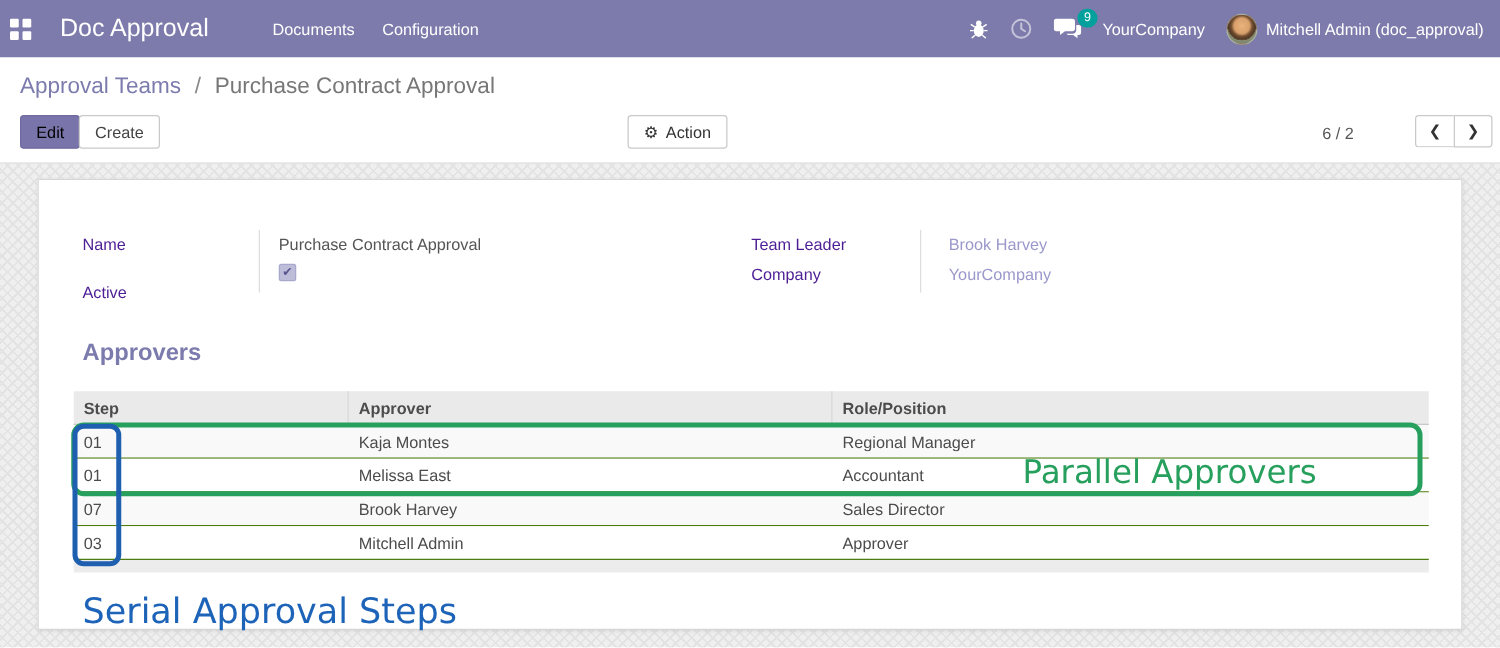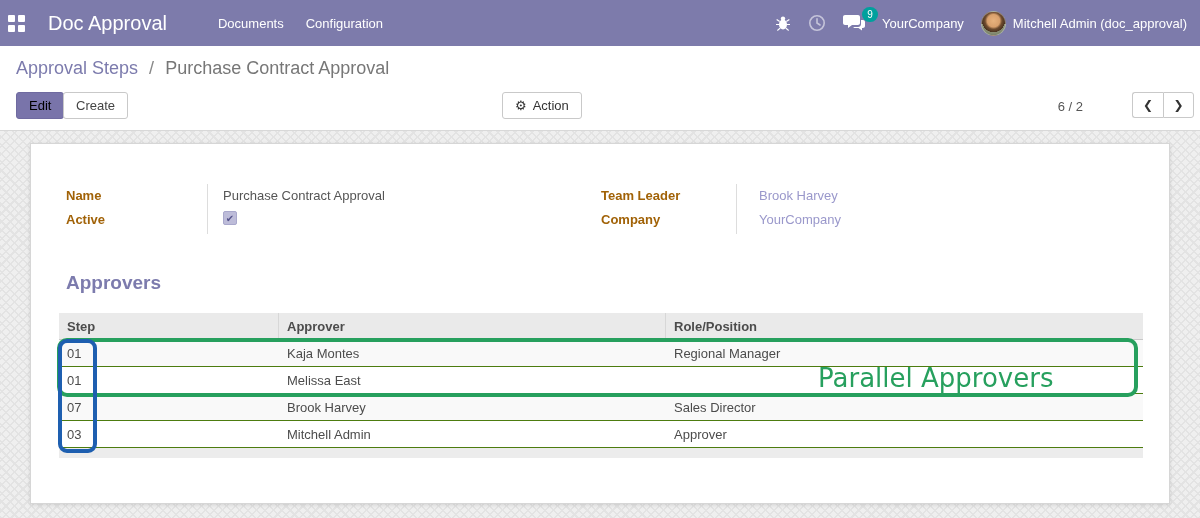--- a/index.html
+++ b/index.html
@@ -69,21 +69,21 @@
     background-color:#efefef;
     background-image:
       repeating-linear-gradient(45deg, #e3e3e3 0 1.5px, transparent 1.5px 6px),
       repeating-linear-gradient(-45deg, #e3e3e3 0 1.5px, transparent 1.5px 6px);
   }
   
   .sheet {
     position:absolute; top:143px; left:30px; width:1140px; height:361px;
     background:#fff; border:1px solid #d6d6d6; box-shadow:0 1px 4px rgba(0,0,0,.12);
   }
-  .field-label { position:absolute; font-weight:bold; color:#a16207; font-size:13px; }
+  .field-label { position:absolute; font-weight:normal; color:#4c1d95; font-size:13px; }
   .field-value { position:absolute; color:#555; font-size:13px; }
   .field-link  { color:#9a98cb; cursor:pointer; }
   .v-sep { position:absolute; width:1px; background:#ddd; }
   .checkbox {
     position:absolute; width:14px; height:14px; background:#bdbcd9;
     border:1px solid #a9a8cc; border-radius:2px; color:#56548c;
     font-size:10px; line-height:13px; text-align:center; cursor:default;
   }
   .section-title { position:absolute; left:35px; top:128px; font-size:19px; font-weight:bold; color:#7c7bad; }
   
@@ -148,21 +148,21 @@
     <span class="company-name">YourCompany</span>
     <span class="user-wrap">
       <span class="avatar"></span>
       <span class="user-name">Mitchell Admin (doc_approval)</span>
     </span>
   </div>
 </div>
 
 <div class="control-panel">
   <div class="breadcrumb">
-    <span class="parent">Approval Steps</span>
+    <span class="parent">Approval Teams</span>
     <span class="sep">/</span>
     <span class="current">Purchase Contract Approval</span>
   </div>
   <button class="btn btn-primary btn-edit">Edit</button>
   <button class="btn btn-default btn-create">Create</button>
   <button class="btn btn-default btn-action">
     <span class="gear">⚙</span>
     <span>Action</span>
   </button>
   <span class="pager-text">6 / 2</span>
@@ -171,21 +171,21 @@
     <button class="btn">❯</button>
   </div>
 </div>
 
 <div class="content-bg"></div>
 
 <div class="sheet">
 
   <div class="field-label" style="left:35px; top:44px;">Name</div>
   <div class="field-value" style="left:192px; top:44px;">Purchase Contract Approval</div>
-  <div class="field-label" style="left:35px; top:68px;">Active</div>
+  <div class="field-label" style="left:35px; top:82px;">Active</div>
   <div class="checkbox" style="left:192px; top:67px;">✔</div>
   <div class="v-sep" style="left:176px; top:40px; height:50px;"></div>
 
   <div class="field-label" style="left:570px; top:44px;">Team Leader</div>
   <div class="field-value field-link" style="left:728px; top:44px;">Brook Harvey</div>
   <div class="field-label" style="left:570px; top:68px;">Company</div>
   <div class="field-value field-link" style="left:728px; top:68px;">YourCompany</div>
   <div class="v-sep" style="left:705px; top:40px; height:50px;"></div>
 
   <div class="section-title">Approvers</div>
@@ -197,30 +197,32 @@
       <div class="cell col-role">Role/Position</div>
     </div>
     <div class="tbl-row alt">
       <div class="cell col-step">01</div>
       <div class="cell col-approver">Kaja Montes</div>
       <div class="cell col-role">Regional Manager</div>
     </div>
     <div class="tbl-row">
       <div class="cell col-step">01</div>
       <div class="cell col-approver">Melissa East</div>
+      <div class="cell col-role">Accountant</div>
     </div>
     <div class="tbl-row alt">
       <div class="cell col-step">07</div>
       <div class="cell col-approver">Brook Harvey</div>
       <div class="cell col-role">Sales Director</div>
     </div>
     <div class="tbl-row">
       <div class="cell col-step">03</div>
       <div class="cell col-approver">Mitchell Admin</div>
       <div class="cell col-role">Approver</div>
     </div>
     <div class="tbl-footer"></div>
   </div>
 
   <div class="anno green-box"></div>
   <div class="anno blue-box"></div>
   <div class="anno parallel-label">Parallel Approvers</div>
+  <div class="anno serial-label">Serial Approval Steps</div>
 </div>
 
 </body></html>

